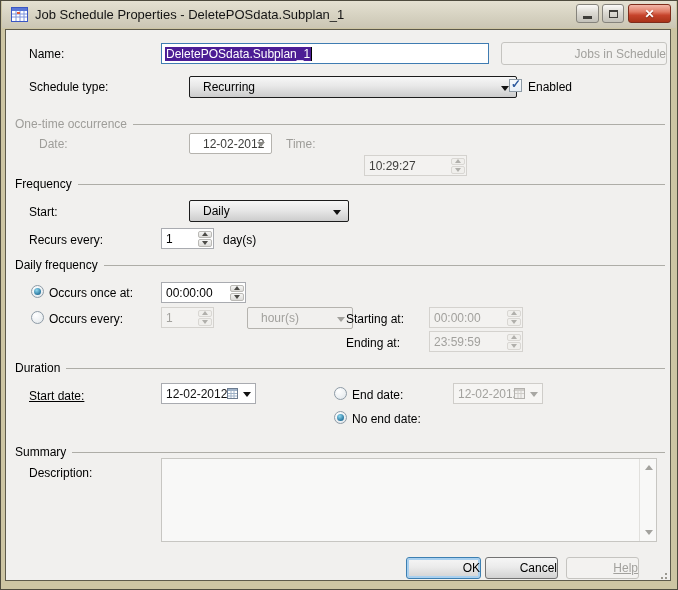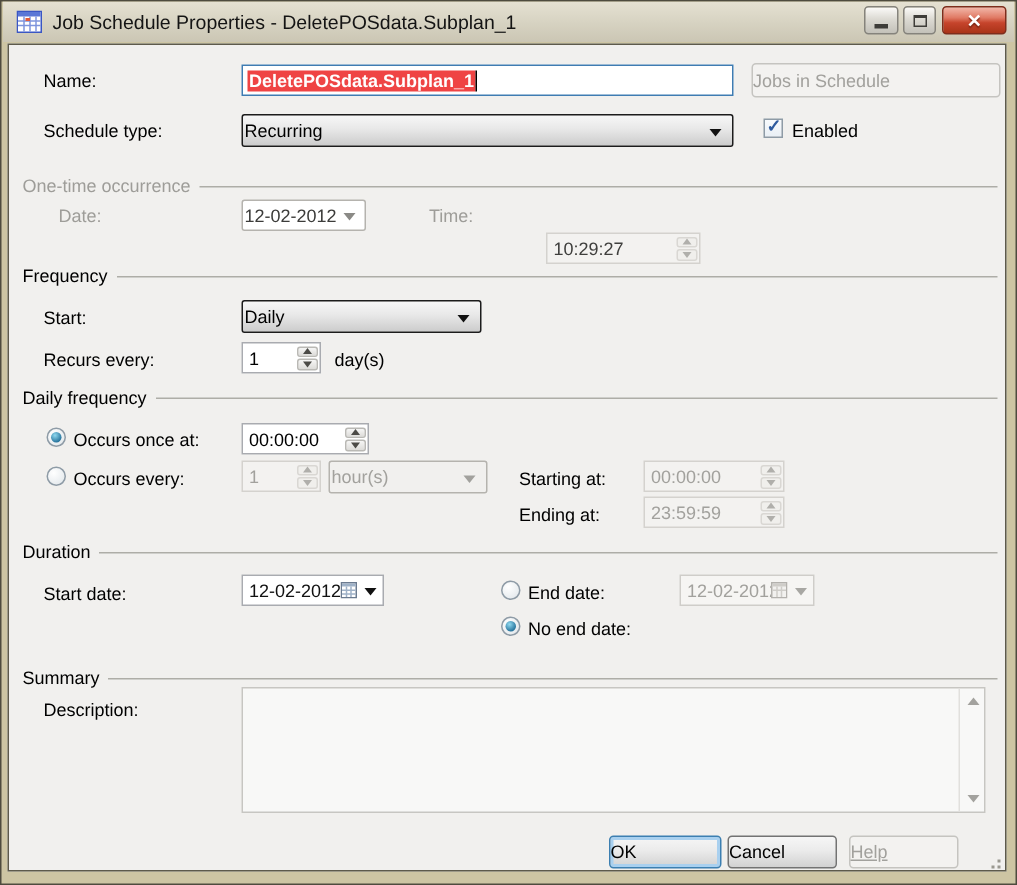--- a/index.html
+++ b/index.html
@@ -45,37 +45,37 @@
   .group { position:absolute; left:14px; width:650px; display:flex; align-items:center; }
   .group .gtext { white-space:nowrap; padding-right:6px; }
   .group .gline { flex:1; height:1px; background:#aeada7; margin-top:1px; }
   .group.dis .gtext { color:#9e9d99; }
 
   
   .textbox {
     position:absolute; height:21px; background:#fff; border:1px solid #3f7cb2;
     display:flex; align-items:center; padding-left:3px; overflow:hidden;
   }
-  .seltext { background:#ef4444; color:#fff; padding:0 1px; white-space:nowrap;font-weight:bold; }
+  .seltext { background:#4c1d95; color:#fff; padding:0 1px; white-space:nowrap; }
   .caret { width:1px; height:14px; background:#000; }
 
   
   .btn {
     position:absolute; height:22px; border:1px solid #737373; border-radius:3px;
     background:linear-gradient(#f6f6f6, #ebebeb 45%, #d2d2d2);
-    display:flex; align-items:center; justify-content:flex-start; font-size:12px; cursor:default;
+    display:flex; align-items:center; justify-content:flex-end; font-size:12px; cursor:default;
   }
   .btn.focus { border-color:#3c7fb1; box-shadow:inset 0 0 0 2px #a9d0ef; }
   .btn.dis { border-color:#c5c4c0; background:#f3f2f0; color:#a2a19d; }
 
   
   .combo {
     position:absolute; height:22px; border:1px solid #1c1c1c; border-radius:2px;
     background:linear-gradient(#f7f7f7, #e8e8e8 45%, #cccccc);
-    display:flex; align-items:center; padding-left:1px; overflow:hidden;
+    display:flex; align-items:center; padding-left:13px; overflow:hidden;margin-left:28px;
   }
   .combo .arrow { position:absolute; right:7px; top:9px; width:0; height:0;
     border-left:4px solid transparent; border-right:4px solid transparent; border-top:5px solid #111; }
   .combo.dis { border-color:#b5b3ae; background:#f1f0ee; color:#a2a19d; }
   .combo.dis .arrow { border-top-color:#a2a19d; }
   .combo.flat { background:#fff; border-color:#b5b3ae; color:#3c3c3a; }
   .combo.flat .arrow { border-top-color:#8b8a86; }
 
   
   .spin {
@@ -278,21 +278,21 @@
         <span class="sb">
           <span class="tri-dn"></span>
         </span>
       </span>
   </div>
 
   <div class="group" style="top:360px;">
     <span class="gtext">Duration</span>
       <span class="gline"></span>
   </div>
-  <span class="lbl" style="left:28px; top:388px;">Start date:</span>
+  <span class="lbl" style="left:28px; top:388px;text-decoration:underline;">Start date:</span>
   <div class="datepick" style="left:160px; top:382px; width:95px;">
     <span style="color:#111;">12-02-2012</span>
     <svg class="cal" width="11" height="11" viewBox="0 0 11 11">
       <rect x="0.5" y="0.5" width="10" height="10" fill="#fff" stroke="#6b7b90"></rect>
       <rect x="1" y="1" width="9" height="2" fill="#9fb2c8"></rect>
       <line x1="1" y1="5.5" x2="10" y2="5.5" stroke="#9fb2c8"></line>
       <line x1="1" y1="8" x2="10" y2="8" stroke="#9fb2c8"></line>
       <line x1="4" y1="3" x2="4" y2="10" stroke="#9fb2c8"></line>
       <line x1="7" y1="3" x2="7" y2="10" stroke="#9fb2c8"></line>
     </svg>

